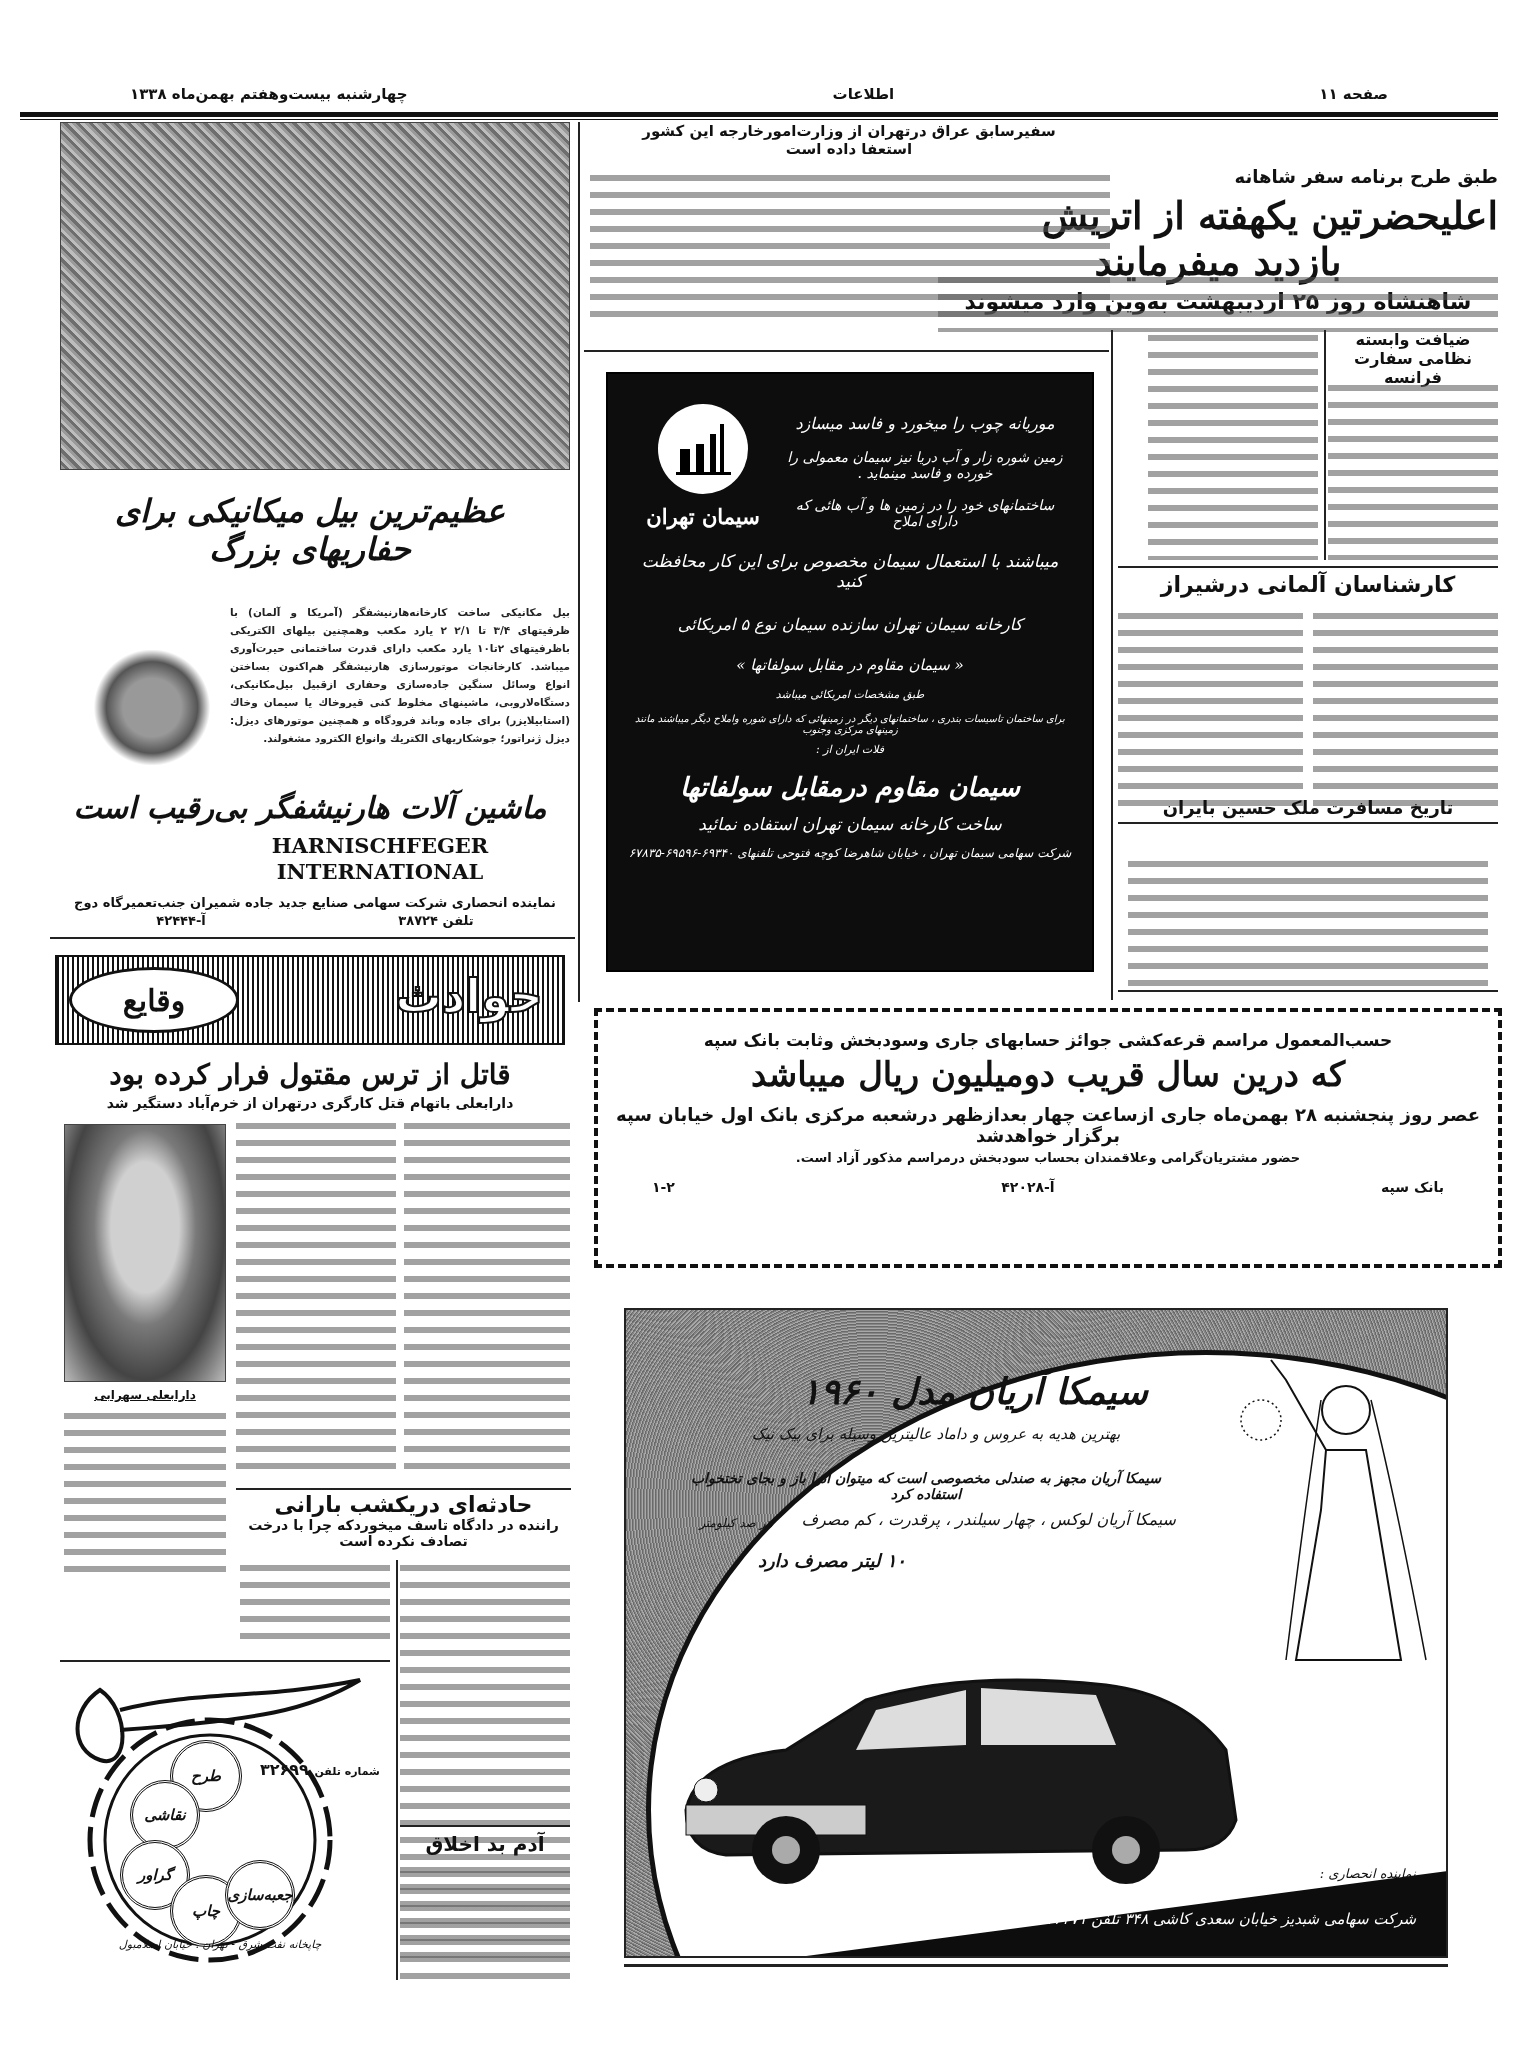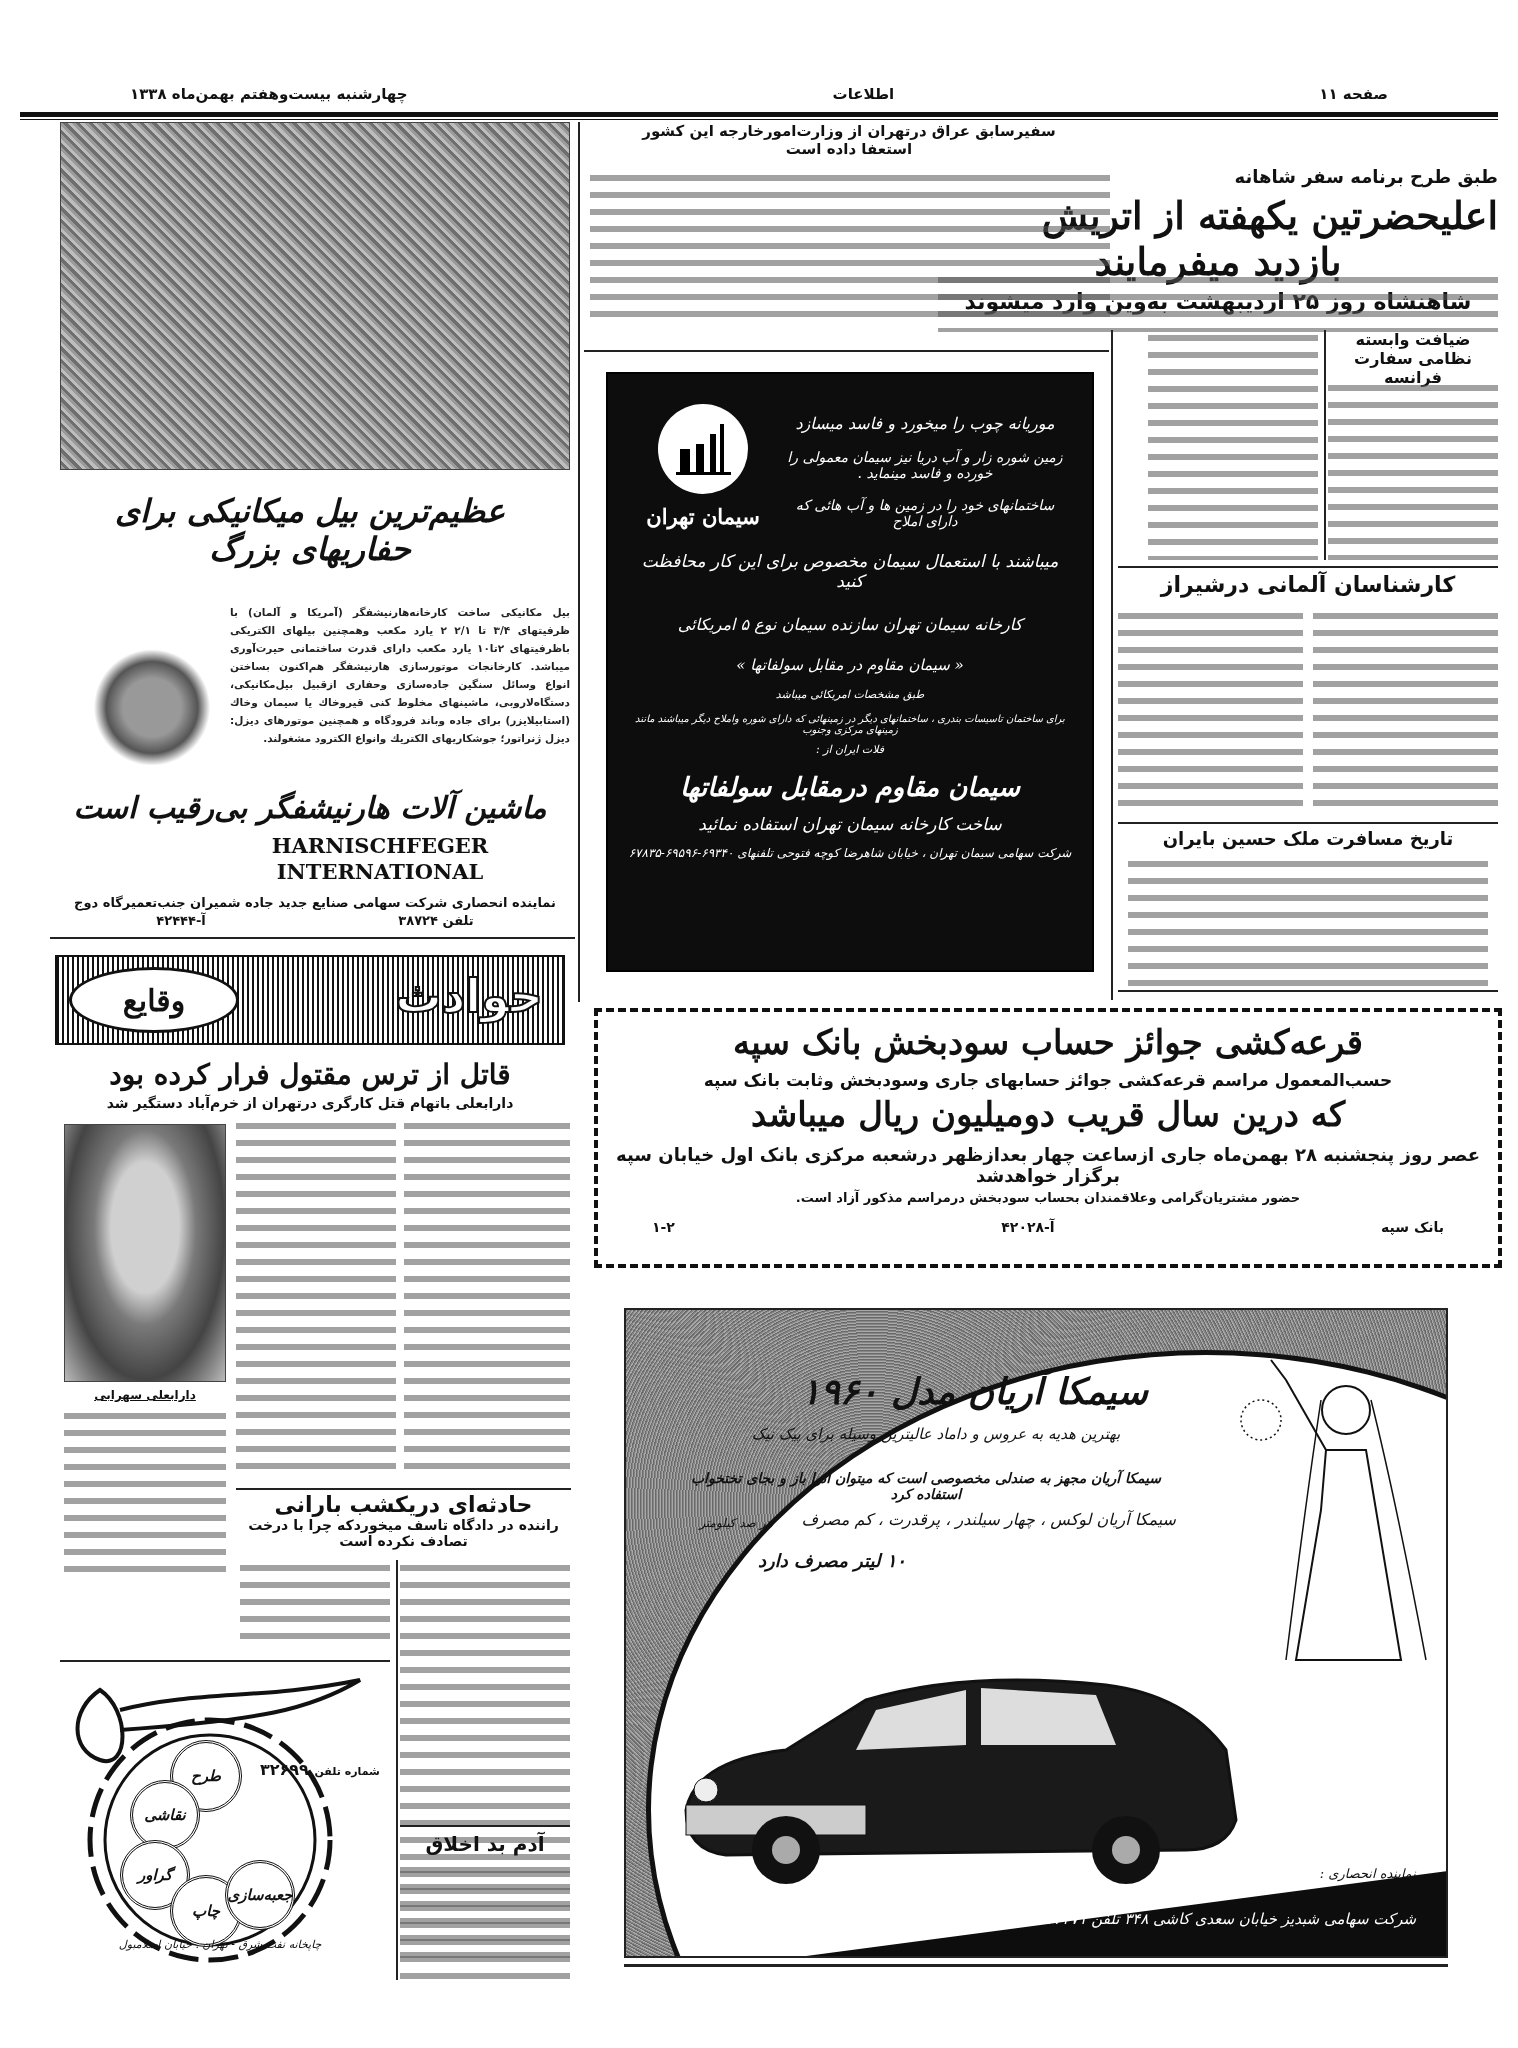--- a/index.html
+++ b/index.html
@@ -76,21 +76,21 @@
   <div class="head-mid">کارشناسان آلمانی درشیراز</div>
 </div>
 <div class="col-text" style="right:20px; top:608px; width:185px; height:205px;">
     <span class="filler"></span>
   </div>
 <div class="col-text" style="right:215px; top:608px; width:185px; height:205px;">
     <span class="filler"></span>
   </div>
 <div class="hline" style="right:20px; top:822px; width:380px;"></div>
 
-<div class="abs" style="right:20px; top:828px; width:380px;">
+<div class="abs" style="right:20px; top:797px; width:380px;">
   <div class="head-sm">تاریخ مسافرت ملک حسین بایران</div>
 </div>
 <div class="col-text" style="right:30px; top:856px; width:360px; height:130px;">
     <span class="filler"></span>
   </div>
 <div class="hline" style="right:20px; top:990px; width:380px;"></div>
 
 <div class="vline" style="left:578px; top:122px; height:880px;"></div>
 <div class="vline" style="right:405px; top:330px; height:670px;"></div>
 <div class="abs" style="left:584px; top:122px; width:530px;">
@@ -194,21 +194,20 @@
   <div class="gear-circle" style="left:110px; top:205px; width:72px; height:72px;">چاپ</div>
   <div class="gear-circle" style="left:165px; top:190px; width:70px; height:70px;">جعبه‌سازی</div>
   <div class="abs" style="left:200px; top:90px; font-size:16px; font-weight:bold;">
     <span style="font-size:11px;">شماره تلفن</span>
     <span>۳۲۶۹۹</span>
   </div>
   <div class="abs" style="left:10px; top:268px; width:300px; text-align:center; font-size:11px; font-style:italic; font-family:'DejaVu Serif',serif;">چاپخانه نفت شرق - تهران . خیابان اسلامبول</div>
 </div>
 
 <div class="bank-ad" style="left:594px; top:1008px; width:908px; height:260px;">
-  <div class="t1">قرعه‌کشی جوائز حساب سودبخش بانک سپه</div>
   <div class="t2">حسب‌المعمول مراسم قرعه‌کشی جوائز حسابهای جاری وسودبخش وثابت بانک سپه</div>
   <div class="t3">که درین سال قریب دومیلیون ریال میباشد</div>
   <div class="t4">عصر روز پنجشنبه ۲۸ بهمن‌ماه جاری ازساعت چهار بعدازظهر درشعبه مرکزی بانک اول خیابان سپه</div>
   <div class="t5">برگزار خواهدشد</div>
   <div class="t6">حضور مشتریان‌گرامی وعلاقمندان بحساب سودبخش درمراسم مذکور آزاد است.</div>
   <div class="foot">
     <span>بانک سپه</span>
     <span>آ-۴۲۰۲۸</span>
     <span>۱-۲</span>
   </div>

